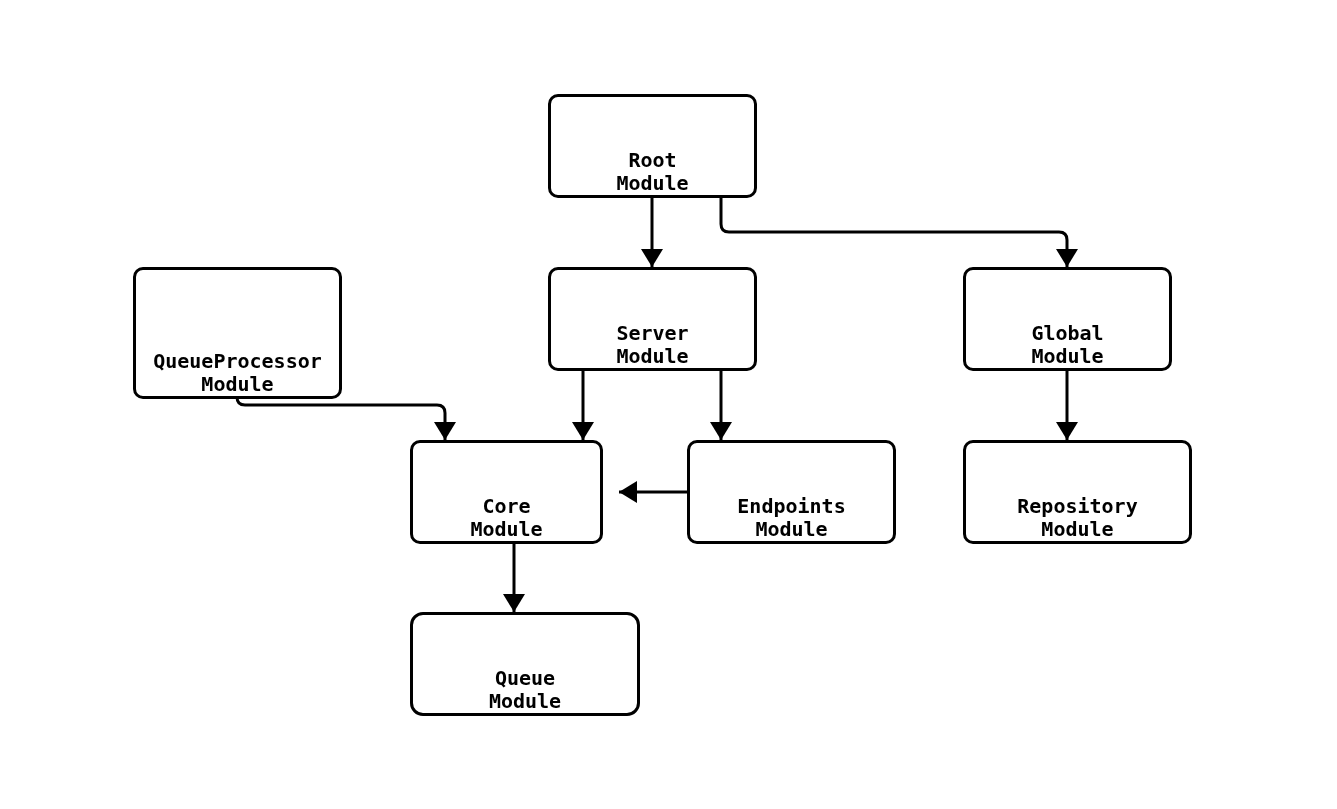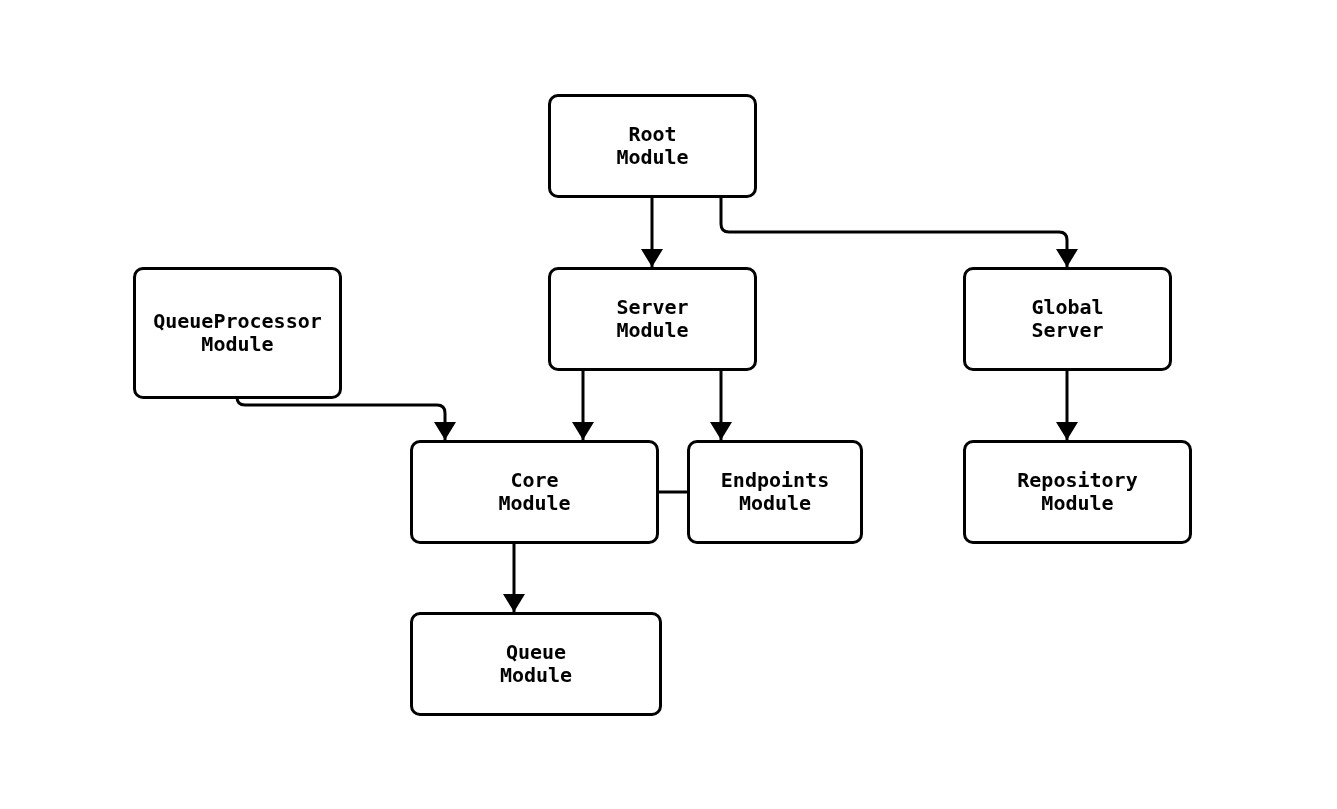--- a/index.html
+++ b/index.html
@@ -21,21 +21,21 @@
     top: 0;
     pointer-events: none;
   }
   .node {
     position: absolute;
     box-sizing: border-box;
     background: #ffffff;
     border: 3px solid #000000;
     border-radius: 10px;
     display: flex;
-    align-items: center;
+    align-items: flex-end;
     justify-content: center;
     text-align: center;
   }
   .node-label {
     font-weight: bold;
     font-size: 20px;
     line-height: 23px;
     color: #000000;
     white-space: pre-line;
     letter-spacing: 0px;
@@ -71,32 +71,32 @@
   <div class="node" style="left: 133px; top: 267px; width: 209px; height: 132px; border-color: rgb(0, 0, 0); border-width: 3px; background: rgb(255, 255, 255);">
     <span class="node-label">QueueProcessor
 Module</span>
   </div>
   <div class="node" style="left: 548px; top: 267px; width: 209px; height: 104px; border-color: rgb(0, 0, 0); border-width: 3px; background: rgb(255, 255, 255);">
     <span class="node-label">Server
 Module</span>
   </div>
   <div class="node" style="left: 963px; top: 267px; width: 209px; height: 104px; border-color: rgb(0, 0, 0); border-width: 3px; background: rgb(255, 255, 255);">
     <span class="node-label">Global
-Server</span>
+Module</span>
   </div>
-  <div class="node" style="left: 410px; top: 440px; width: 249px; height: 104px; border-color: rgb(0, 0, 0); border-width: 3px; background: rgb(255, 255, 255);">
+  <div class="node" style="left: 410px; top: 440px; width: 193px; height: 104px; border-color: rgb(0, 0, 0); border-width: 3px; background: rgb(255, 255, 255);">
     <span class="node-label">Core
 Module</span>
   </div>
-  <div class="node" style="left: 687px; top: 440px; width: 176px; height: 104px; border-color: rgb(0, 0, 0); border-width: 3px; background: rgb(255, 255, 255);">
+  <div class="node" style="left: 687px; top: 440px; width: 209px; height: 104px; border-color: rgb(0, 0, 0); border-width: 3px; background: rgb(255, 255, 255);">
     <span class="node-label">Endpoints
 Module</span>
   </div>
   <div class="node" style="left: 963px; top: 440px; width: 229px; height: 104px; border-color: rgb(0, 0, 0); border-width: 3px; background: rgb(255, 255, 255);">
     <span class="node-label">Repository
 Module</span>
   </div>
-  <div class="node" style="left: 410px; top: 612px; width: 252px; height: 104px; border-color: rgb(0, 0, 0); border-width: 3px; background: rgb(255, 255, 255);">
+  <div class="node" style="left: 410px; top: 612px; width: 230px; height: 104px; border-color: rgb(0, 0, 0); border-width: 3px; background: rgb(255, 255, 255); border-radius: 13px;">
     <span class="node-label">Queue
 Module</span>
   </div>
 
 </div>
 
 </body></html>

